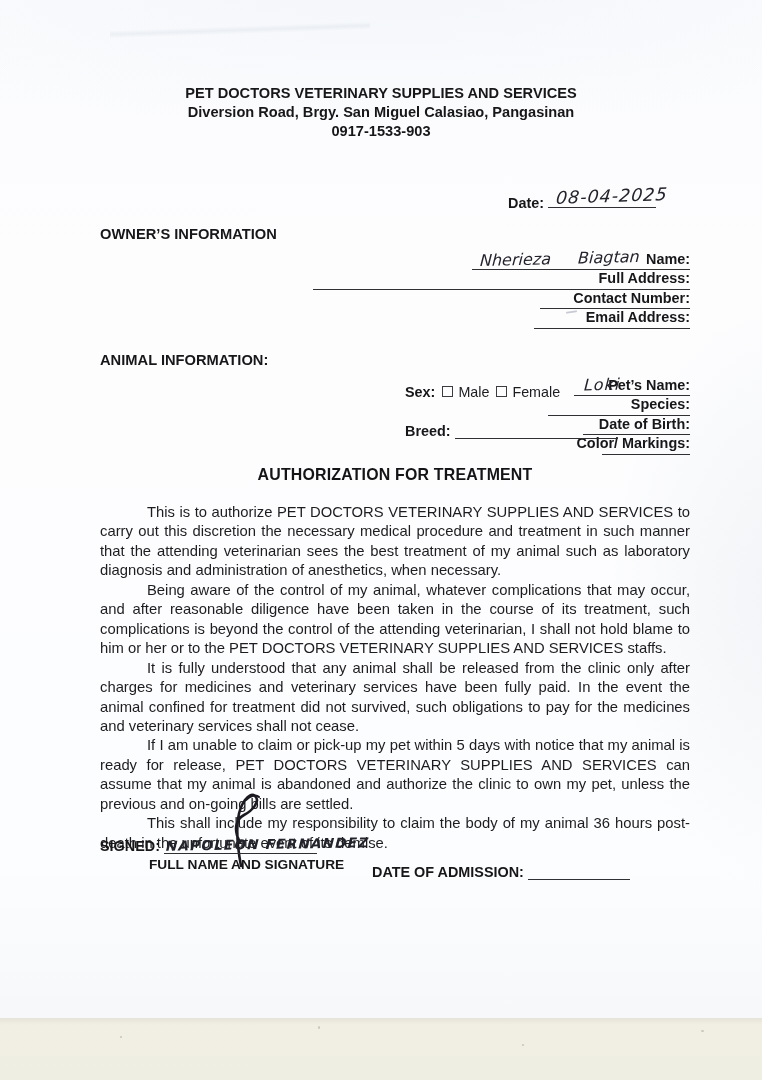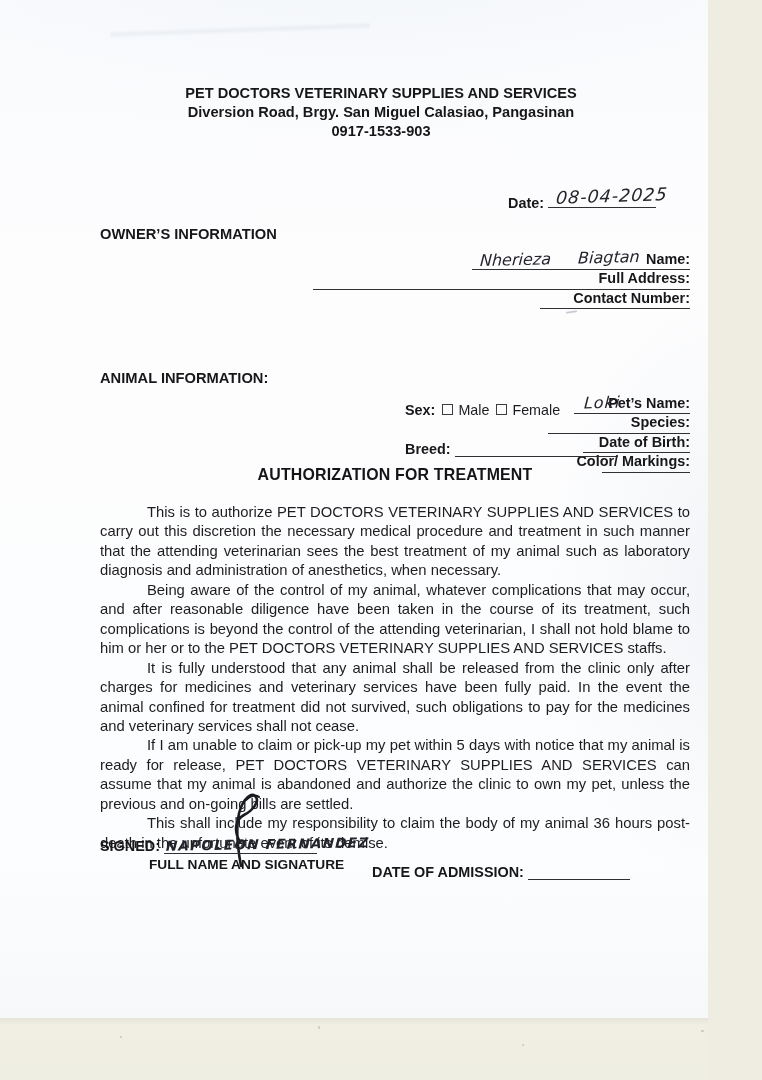--- a/index.html
+++ b/index.html
@@ -2,21 +2,21 @@
 <html><head>
 <meta charset="utf-8">
 <style>
   html,body { margin:0; padding:0; }
   body {
     width:762px; height:1080px; overflow:hidden;
     font-family:"Liberation Sans", sans-serif;
     background:#efede2;
   }
   .page {
-    position:relative; width:708px; height:1080px; overflow:hidden;
+    position:relative; width:762px; height:1080px; overflow:hidden;
     background:
       radial-gradient(ellipse 900px 260px at 50% -40px, #f3f6fa 0%, rgba(243,246,250,0) 65%),
       radial-gradient(ellipse 300px 500px at 103% 55%, #f2f4f7 0%, rgba(242,244,247,0) 60%),
       linear-gradient(180deg, #fafbfd 0%, #fdfdfe 25%, #fcfdfe 80%, #f7f8fa 94%, #fbfcfd 100%);
     color:#1c1c1f;
   }
   
   .scan-bed {
     position:absolute; left:0; right:0; bottom:0; height:62px;
     background:linear-gradient(180deg, #e6e4d8 0px, #f1efe4 7px, #efeee2 100%);
@@ -49,21 +49,21 @@
   .frow { display:flex; align-items:flex-end; height:19.4px; font-size:14.3px;flex-direction:column; }
 
   .w-name{width:218px} .w-address{width:377px} .w-contact{width:150px} .w-email{width:156px}
   .w-pet{width:116px} .w-dob{width:107px} .w-species{width:142px} .w-color{width:88px}
   .w-breed{width:163px} .w-date{width:108px} .w-signed{width:153px} .w-admission{width:102px}
 
   .name-hand { font-size:16px; bottom:1px; left:8px; word-spacing:22px; }
   .pet-hand  { font-size:16px; bottom:1px; left:10px; letter-spacing:1px; }
 
   #owner  { top:226px; }
-  #animal { top:352px;margin-top:18px; }
+  #animal { top:352px; }
   .animal-right { position:absolute; left:305px; top:32px; font-size:14.3px;text-align:center; }
   .animal-right.second { top:70.5px; display:flex; align-items:flex-end; }
   .cb {
     display:inline-block; width:9px; height:9px; border:1.2px solid #3b3b40;
     background:#fdfdfe; margin:0 5px 1px 7px; vertical-align:-1px;
   }
 
   .auth-title {
     position:absolute; top:466px; left:100px; width:590px; text-align:center;
     font-weight:700; font-size:15.9px; color:#141416; letter-spacing:.2px;
@@ -122,20 +122,26 @@
       </div>
       <div class="frow">
         <span class="plabel">Full Address:</span>
         <span class="uline w-address">
             <span class="hand"></span>
           </span>
       </div>
       <div class="frow">
         <span class="plabel">Contact Number:</span>
         <span class="uline w-contact">
+            <span class="hand"></span>
+          </span>
+      </div>
+      <div class="frow">
+        <span class="plabel">Email Address:</span>
+        <span class="uline w-email">
             <span class="hand"></span>
           </span>
       </div>
     </div>
   </div>
 
   <div class="section" id="animal">
     <div class="sec-title">ANIMAL INFORMATION:</div>
     <div class="fields">
       <div class="frow">

